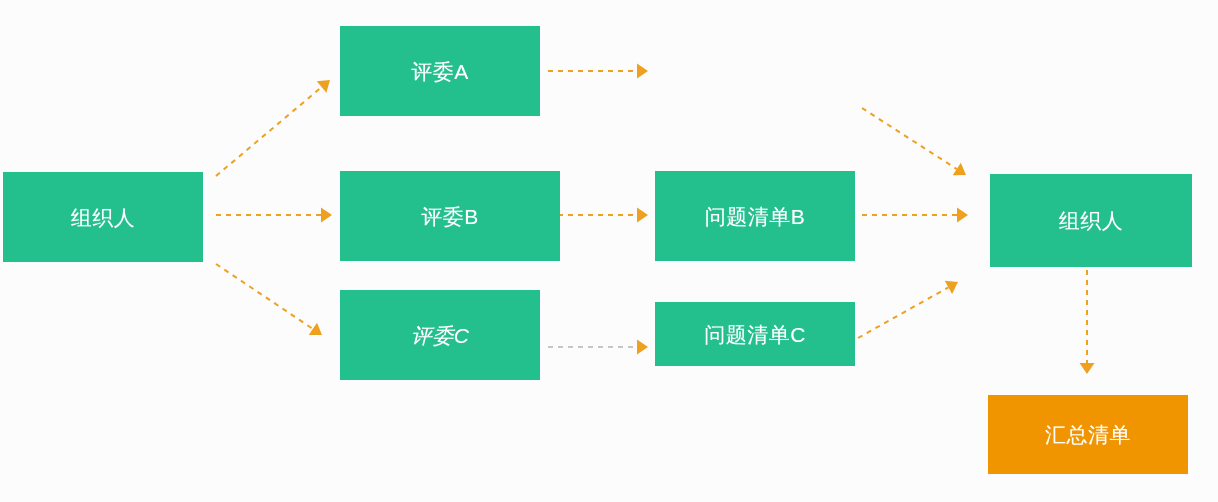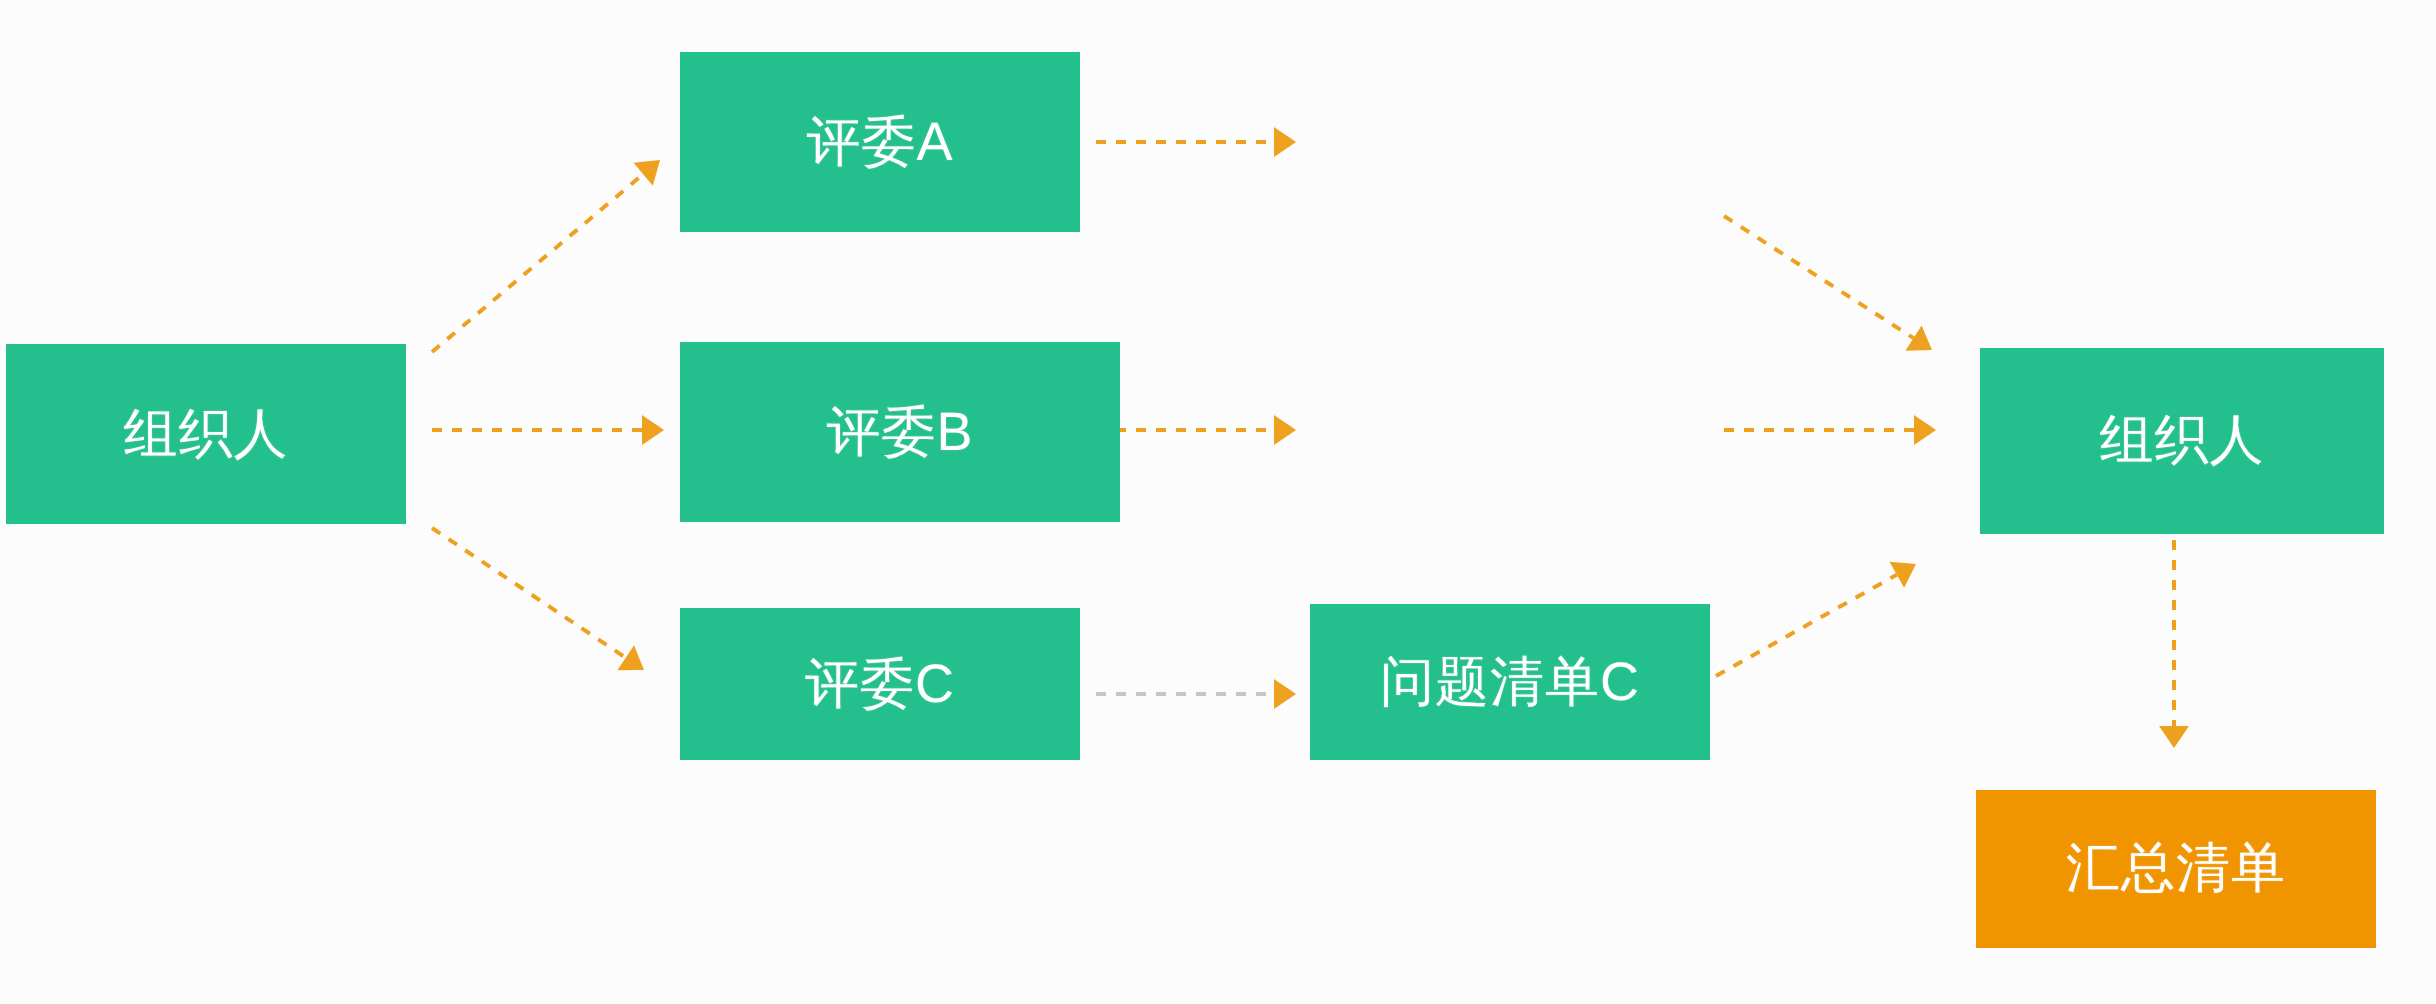--- a/index.html
+++ b/index.html
@@ -24,21 +24,21 @@
     height: 502px;
     pointer-events: none;
   }
   .node {
     position: absolute;
     display: flex;
     align-items: center;
     justify-content: center;
     box-sizing: border-box;
     color: #ffffff;
-    font-size: 27px;
+    font-size: 21px;
     font-weight: 400;
     letter-spacing: 0.5px;
     line-height: 1;
     text-shadow: 0 0 1px rgba(255,255,255,0.35);
     z-index: 2;
   }
   .node-green { background: #23bf8d; }
   .node-orange { background: #f09400; }
   .node-label { white-space: nowrap; }
 </style>
@@ -95,27 +95,30 @@
   </div>
 
   <div class="node node-green" style="left:340px; top:26px; width:200px; height:90px;">
     <span class="node-label">评委A</span>
   </div>
 
   <div class="node node-green" style="left:340px; top:171px; width:220px; height:90px;">
     <span class="node-label">评委B</span>
   </div>
 
-  <div class="node node-green" style="left:340px; top:304px; width:200px; height:76px;">
+  <div class="node node-green" style="left:340px; top:290px; width:200px; height:90px;font-style:italic;">
     <span class="node-label">评委C</span>
   </div>
 
 
+  <div class="node node-green" style="left:655px; top:171px; width:200px; height:90px;">
+    <span class="node-label">问题清单B</span>
+  </div>
 
-  <div class="node node-green" style="left:655px; top:302px; width:200px; height:78px;">
+  <div class="node node-green" style="left:655px; top:302px; width:200px; height:64px;">
     <span class="node-label">问题清单C</span>
   </div>
 
   <div class="node node-green" style="left:990px; top:174px; width:202px; height:93px;">
     <span class="node-label">组织人</span>
   </div>
 
   <div class="node node-orange" style="left:988px; top:395px; width:200px; height:79px;">
     <span class="node-label">汇总清单</span>
   </div>

